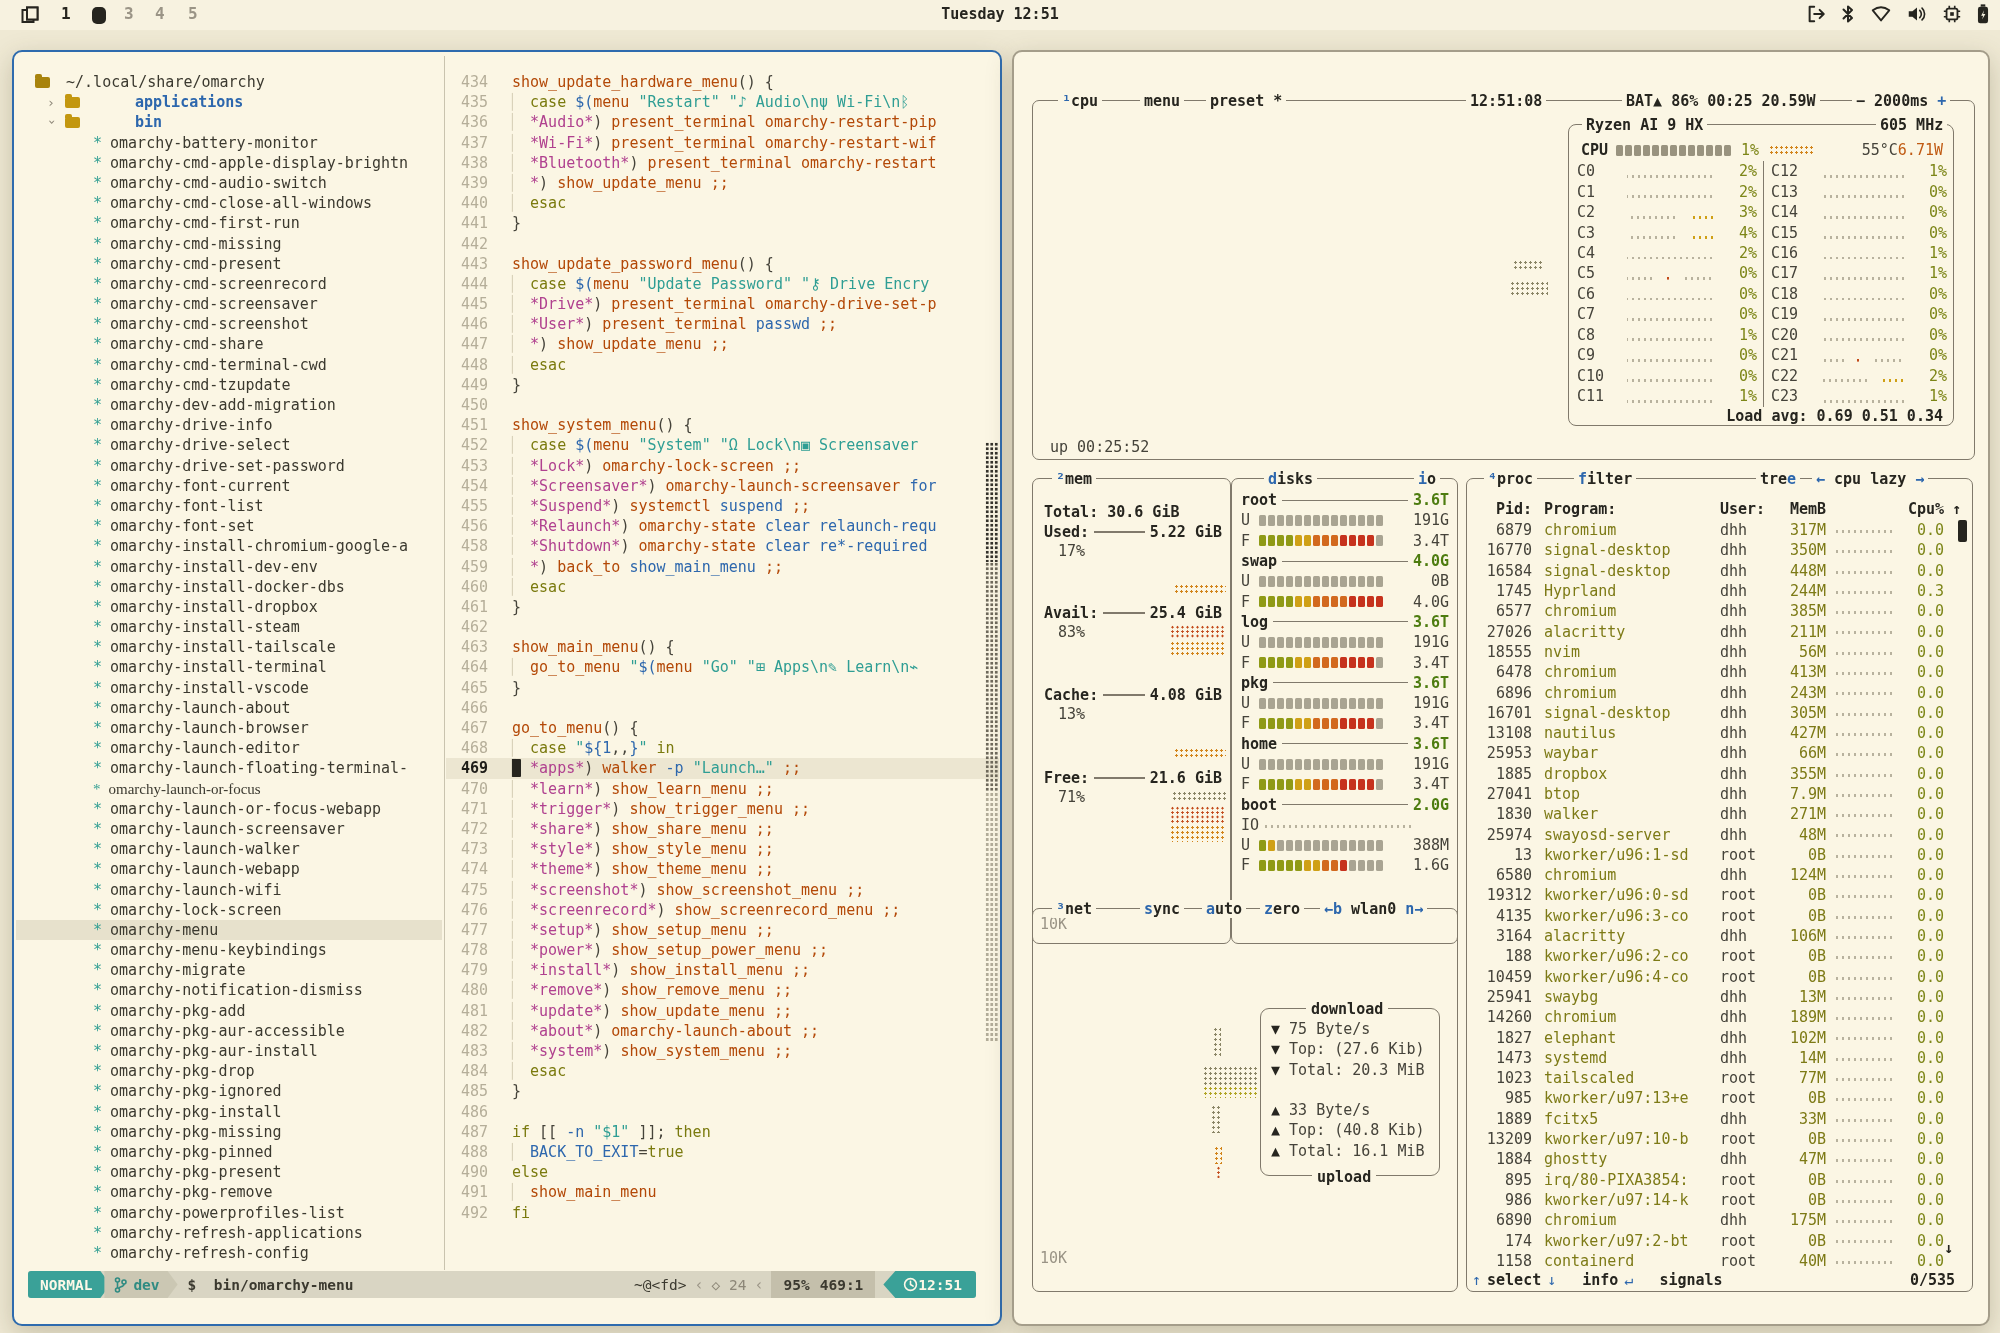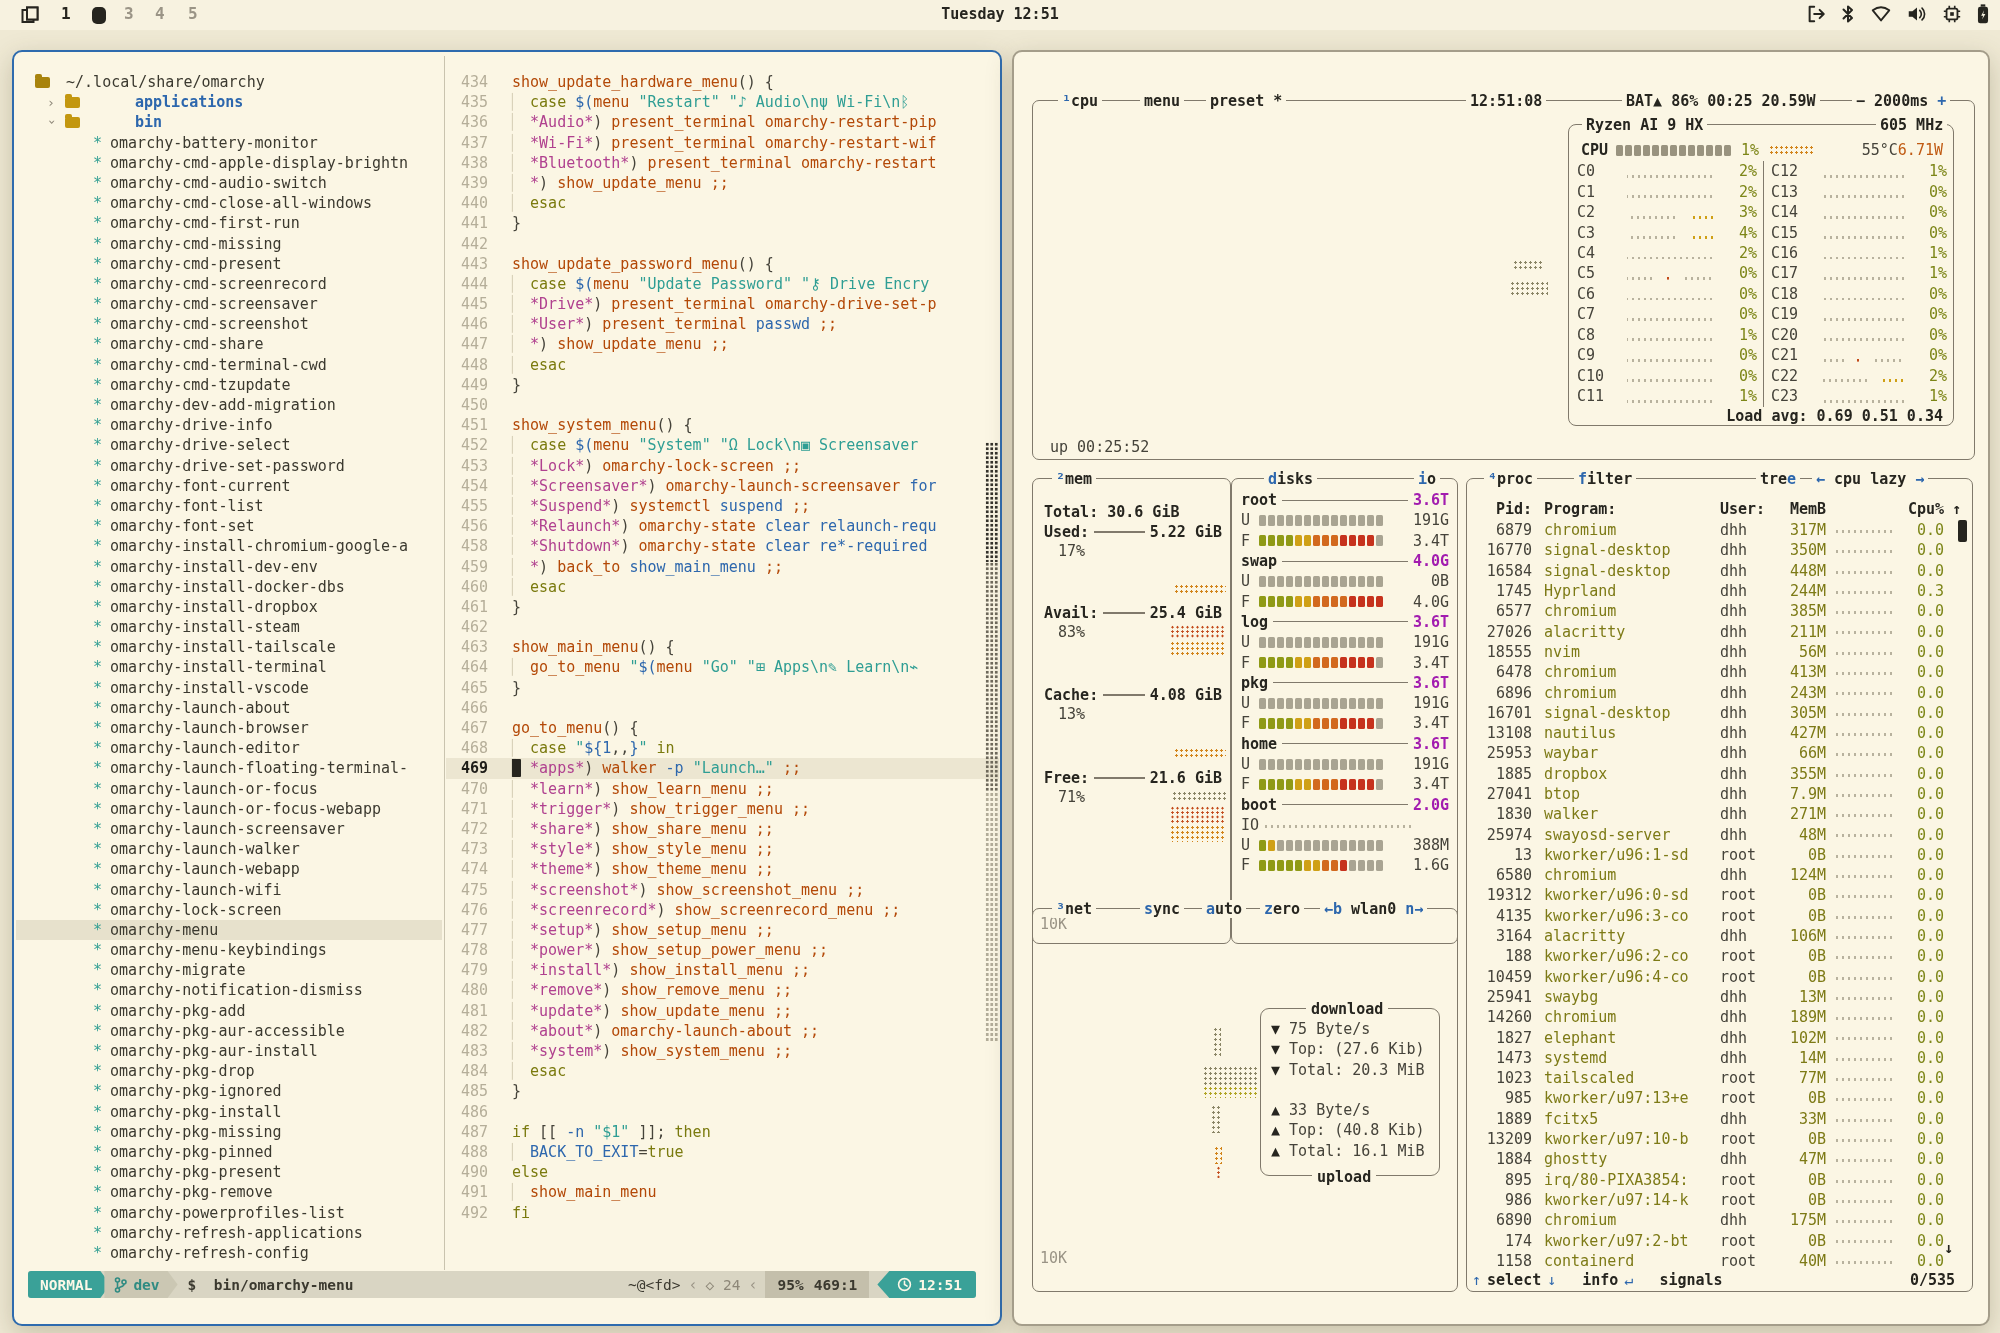--- a/index.html
+++ b/index.html
@@ -58,21 +58,21 @@
   .statusline { position:absolute; left:14px; top:1219px; width:948px; height:27px; background:#d9d5c3; display:flex; align-items:center; font-size:14.5px; border-radius:3px; }
   .seg { height:27px; display:flex; align-items:center; }
   .seg.mode { background:#3aa198; color:#fdf8e7; font-weight:bold; padding:0 18px 0 12px; clip-path:polygon(0 0,calc(100% - 10px) 0,100% 50%,calc(100% - 10px) 100%,0 100%); border-radius:3px 0 0 3px; }
   .seg.branch { background:#cbc7b3; padding:0 18px 0 10px; margin-left:-6px; clip-path:polygon(0 0,calc(100% - 10px) 0,100% 50%,calc(100% - 10px) 100%,0 100%); color:#2f8b82; font-weight:bold; gap:6px; }
   .seg.fileseg { padding:0 10px; color:#3b392f; font-weight:bold; }
   .sl-right { margin-left:auto; display:flex; align-items:center; gap:8px; }
   .sl-enc { color:#3b392f; }
   .sl-sep { color:#9a9486; font-size:15px; }
   .sl-hex { color:#8d8778; }
   .seg.pos { background:#c4bfab; padding:0 12px; color:#3b392f; font-weight:bold; gap:10px; }
-  .seg.time { background:#3aa198; color:#fdf8e7; font-weight:bold; padding:0 14px 0 20px; clip-path:polygon(12px 0,100% 0,100% 100%,12px 100%,0 50%); border-radius:0 3px 3px 0; gap:6px; }
+  .seg.time { background:#3aa198; color:#fdf8e7; font-weight:bold; padding:0 14px 0 20px; clip-path:polygon(12px 0,100% 0,100% 100%,12px 100%,0 50%); border-radius:0 3px 3px 0; }
 
   
   .bx { position:absolute; border:1.5px solid #80796b; border-radius:7px; }
   .blabel { position:absolute; font-size:15px; background:#fbf6e4; padding:0 4px; white-space:nowrap; font-weight:bold; color:#26251f; z-index:3; }
   .blabel .hk { color:#2d67ad; }
   .bt { font-size:15px; line-height:20.3px; white-space:pre; }
   .dim { color:#9a9486; }
   .grn { color:#7d8618; }
   .blu { color:#2d67ad; }
   .orn { color:#c05a12; }
@@ -95,21 +95,21 @@
 
   .dots-o { background-image:radial-gradient(circle,#d2841a 1.1px,transparent 1.25px); background-size:5px 5px; }
   .dots-r { background-image:radial-gradient(circle,#c24a1a 1.1px,transparent 1.25px); background-size:5px 4.4px; }
   .dots-g { background-image:radial-gradient(circle,#8a8566 1.1px,transparent 1.25px); background-size:5px 5px; }
   .dots-y { background-image:radial-gradient(circle,#b0a424 1.1px,transparent 1.25px); background-size:5px 5px; }
   .patch { position:absolute; }
 
   .diskrow { display:flex; height:20.3px; align-items:center; font-size:15px; }
   .dname { font-weight:bold; color:#26251f; }
   .dlead { flex:1; border-top:1.5px solid #80796b; margin:0 5px; }
-  .dsize { font-weight:bold; color:#a21caf; }
+  .dsize { font-weight:bold; color:#4d7c0f; }
   .uf { width:18px; color:#45433a; }
   .dval { margin-left:auto; color:#45433a; }
 
   .prochead { position:absolute; display:flex; font-size:15px; font-weight:bold; color:#26251f; }
   .prow { display:flex; align-items:center; height:20.3px; font-size:15px; }
   .ppid { width:62px; text-align:right; color:#45433a; flex:none; }
   .pprog { width:176px; margin-left:12px; color:#7d7a16; flex:none; overflow:hidden; white-space:nowrap; }
   .puser { width:56px; color:#45433a; flex:none; }
   .pmem { width:50px; text-align:right; color:#7d7a16; flex:none; }
   .pdots { width:60px; height:3px; margin:10px 8px 0 10px; background-image:repeating-linear-gradient(90deg,#b8b29e 0 2px,transparent 2px 6px); background-size:6px 2.6px; background-repeat:repeat-x; align-self:flex-start; flex:none; }
@@ -193,21 +193,21 @@
         <div class="trow" style="padding-left: 77px;"><span class="star">*</span><span class="fname">omarchy-install-docker-dbs</span></div>
         <div class="trow" style="padding-left: 77px;"><span class="star">*</span><span class="fname">omarchy-install-dropbox</span></div>
         <div class="trow" style="padding-left: 77px;"><span class="star">*</span><span class="fname">omarchy-install-steam</span></div>
         <div class="trow" style="padding-left: 77px;"><span class="star">*</span><span class="fname">omarchy-install-tailscale</span></div>
         <div class="trow" style="padding-left: 77px;"><span class="star">*</span><span class="fname">omarchy-install-terminal</span></div>
         <div class="trow" style="padding-left: 77px;"><span class="star">*</span><span class="fname">omarchy-install-vscode</span></div>
         <div class="trow" style="padding-left: 77px;"><span class="star">*</span><span class="fname">omarchy-launch-about</span></div>
         <div class="trow" style="padding-left: 77px;"><span class="star">*</span><span class="fname">omarchy-launch-browser</span></div>
         <div class="trow" style="padding-left: 77px;"><span class="star">*</span><span class="fname">omarchy-launch-editor</span></div>
         <div class="trow" style="padding-left: 77px;"><span class="star">*</span><span class="fname">omarchy-launch-floating-terminal-</span></div>
-        <div class="trow" style="padding-left: 77px;"><span class="star">*</span><span class="fname">omarchy-launch-or-focus</span></div>
+        <div class="trow" style="padding-left: 77px; font-family: Liberation Serif, serif;"><span class="star">*</span><span class="fname">omarchy-launch-or-focus</span></div>
         <div class="trow" style="padding-left: 77px;"><span class="star">*</span><span class="fname">omarchy-launch-or-focus-webapp</span></div>
         <div class="trow" style="padding-left: 77px;"><span class="star">*</span><span class="fname">omarchy-launch-screensaver</span></div>
         <div class="trow" style="padding-left: 77px;"><span class="star">*</span><span class="fname">omarchy-launch-walker</span></div>
         <div class="trow" style="padding-left: 77px;"><span class="star">*</span><span class="fname">omarchy-launch-webapp</span></div>
         <div class="trow" style="padding-left: 77px;"><span class="star">*</span><span class="fname">omarchy-launch-wifi</span></div>
         <div class="trow" style="padding-left: 77px;"><span class="star">*</span><span class="fname">omarchy-lock-screen</span></div>
         <div class="trow sel" style="padding-left: 77px;"><span class="star">*</span><span class="fname">omarchy-menu</span></div>
         <div class="trow" style="padding-left: 77px;"><span class="star">*</span><span class="fname">omarchy-menu-keybindings</span></div>
         <div class="trow" style="padding-left: 77px;"><span class="star">*</span><span class="fname">omarchy-migrate</span></div>
         <div class="trow" style="padding-left: 77px;"><span class="star">*</span><span class="fname">omarchy-notification-dismiss</span></div>

